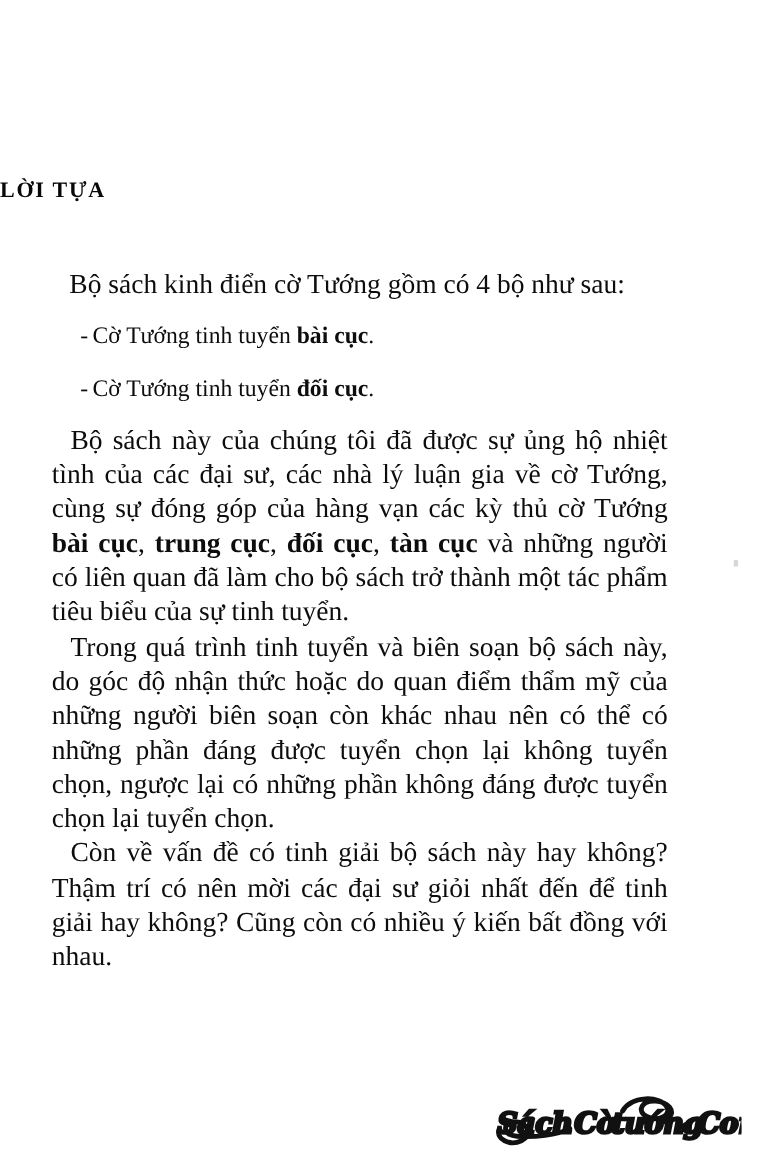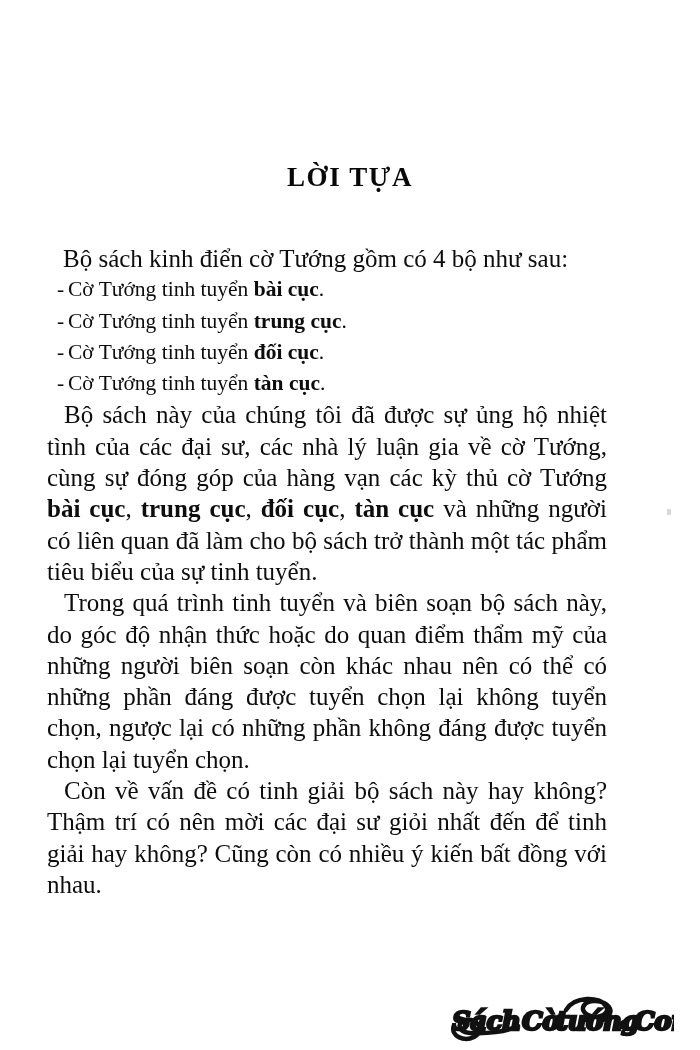--- a/index.html
+++ b/index.html
@@ -20,22 +20,22 @@
     position: absolute;
     inset: 0;
   }
 
   
   .title {
     position: absolute;
     top: 162px;
     left: 0;
     width: 700px;
-    text-align: center;
-    font-size: 27px;
+    text-align: left;
+    font-size: 20px;
     font-weight: bold;
     letter-spacing: 1.6px;
     font-family: "Liberation Serif", "DejaVu Serif", serif;
     color: #080808;
     white-space: pre;
   }
 
   
   .column {
     position: absolute;
@@ -70,21 +70,21 @@
     content: none;
   }
 
   
   .list {
     margin: 0;
     padding: 0;
     list-style: none;
   }
   .list li {
-    margin: 0;
+    margin: 16px;
     padding: 0 0 0 10px;
     font-size: 21.5px;
     line-height: 31.3px;
     white-space: nowrap;
   }
   .bullet {
     display: inline-block;
     width: 11px;
     color: #0d0d0d;
   }
@@ -144,23 +144,21 @@
 <div class="page">
 
   <div class="title">LỜI TỰA</div>
 
   <div class="column">
 
     <p class="para lead nostretch">Bộ sách kinh điển cờ Tướng gồm có 4 bộ như sau:</p>
 
     <ul class="list">
       <li><span class="bullet">-</span><span>Cờ Tướng tinh tuyển </span><b>bài cục</b><span>.</span></li>
-      <li><span class="bullet">-</span><span>Cờ Tướng tinh tuyển </span><b>trung cục</b><span>.</span></li>
       <li><span class="bullet">-</span><span>Cờ Tướng tinh tuyển </span><b>đối cục</b><span>.</span></li>
-      <li><span class="bullet">-</span><span>Cờ Tướng tinh tuyển </span><b>tàn cục</b><span>.</span></li>
     </ul>
 
     <p class="para nostretch"><span>Bộ sách này của chúng tôi đã được sự ủng hộ nhiệt tình của các đại sư, các nhà lý luận gia về cờ Tướng, cùng sự đóng góp của hàng vạn các kỳ thủ cờ Tướng </span><b>bài cục</b><span>, </span><b>trung cục</b><span>, </span><b>đối cục</b><span>, </span><b>tàn cục</b><span> và những người có liên quan đã làm cho bộ sách trở thành một tác phẩm tiêu biểu của sự tinh tuyển.</span></p>
 
     <p class="para nostretch">Trong quá trình tinh tuyển và biên soạn bộ sách này, do góc độ nhận thức hoặc do quan điểm thẩm mỹ của những người biên soạn còn khác nhau nên có thể có những phần đáng được tuyển chọn lại không tuyển chọn, ngược lại có những phần không đáng được tuyển chọn lại tuyển chọn.</p>
 
     <p class="para nostretch">Còn về vấn đề có tinh giải bộ sách này hay không? Thậm trí có nên mời các đại sư giỏi nhất đến để tinh giải hay không? Cũng còn có nhiều ý kiến bất đồng với nhau.</p>
 
   </div>
 

